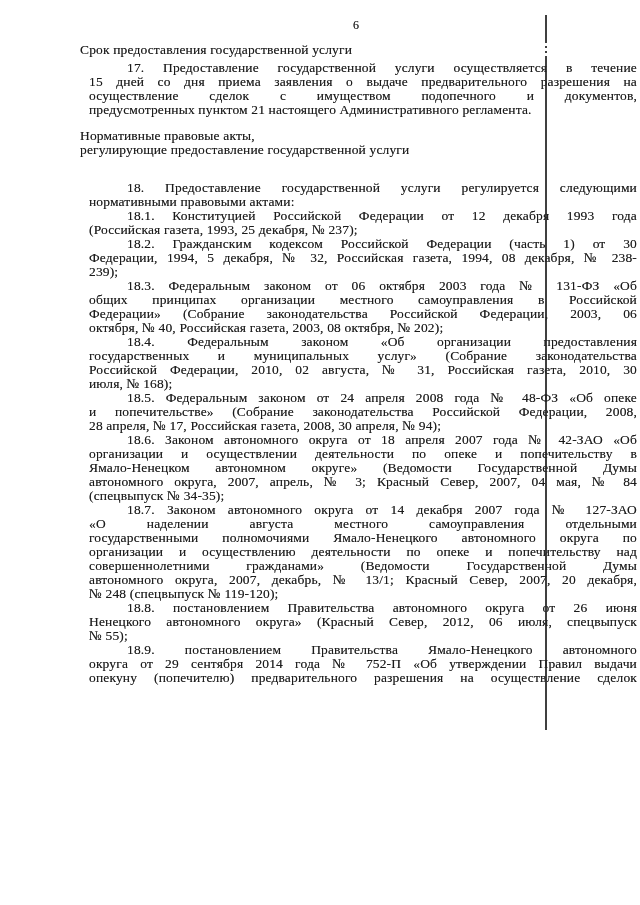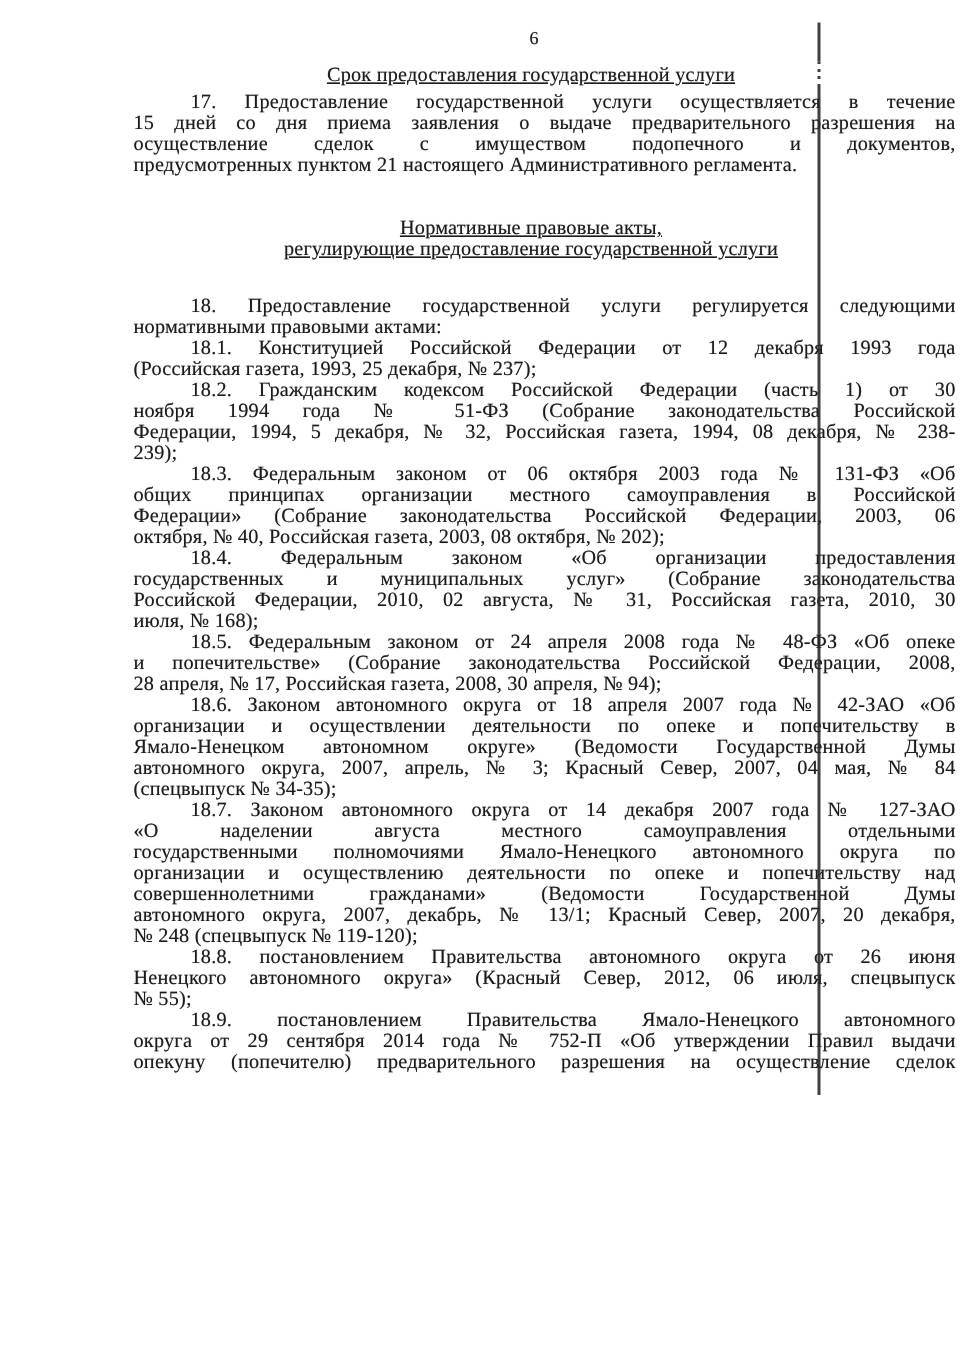--- a/index.html
+++ b/index.html
@@ -21,27 +21,27 @@
     width: 548px;
     font-size: 13.5px;
     line-height: 14px;
     letter-spacing: 0.15px;
     text-shadow: 0 0 0.6px rgba(30,30,30,0.55);
   }
   .block { position: relative; }
   
   .doc > .block:nth-child(2) { margin-top: 11px; } 
   .doc > .block:nth-child(3) { margin-top: 4px; } 
-  .doc > .block:nth-child(4) { margin-top: 28px; } 
+  .doc > .block:nth-child(4) { margin-top: 12px; } 
   .doc > .block:nth-child(5) { margin-top: 24px; } 
   .line { height: 14px; overflow: visible; }
   .paragraph .line { text-align: justify; text-align-last: justify; }
   .paragraph .line.endline { text-align-last: left; }
   .paragraph .line.firstline { text-indent: 38px; }
-  .heading .line { text-align: center; transform: translateX(-9px); text-decoration: underline; }
+  .heading .line { text-align: left; transform: translateX(-9px); }
   .page_number .line {
     text-align: center;
     transform: translateX(-7px);
     font-size: 12px;
   }
   
   .vseg {
     position: absolute;
     width: 1.5px;
     opacity: 0.88;
@@ -76,21 +76,20 @@
       <div class="block paragraph">
         <div class="line firstline">18. Предоставление государственной услуги регулируется следующими</div>
         <div class="line endline">нормативными правовыми актами:</div>
       </div>
       <div class="block paragraph">
         <div class="line firstline">18.1. Конституцией Российской Федерации от 12 декабря 1993 года</div>
         <div class="line endline">(Российская газета, 1993, 25 декабря, № 237);</div>
       </div>
       <div class="block paragraph">
         <div class="line firstline">18.2. Гражданским кодексом Российской Федерации (часть 1) от 30</div>
-        <div class="line">ноября 1994 года № 51-ФЗ (Собрание законодательства Российской</div>
         <div class="line">Федерации, 1994, 5 декабря, № 32, Российская газета, 1994, 08 декабря, № 238-</div>
         <div class="line endline">239);</div>
       </div>
       <div class="block paragraph">
         <div class="line firstline">18.3. Федеральным законом от 06 октября 2003 года № 131-ФЗ «Об</div>
         <div class="line">общих принципах организации местного самоуправления в Российской</div>
         <div class="line">Федерации» (Собрание законодательства Российской Федерации, 2003, 06</div>
         <div class="line endline">октября, № 40, Российская газета, 2003, 08 октября, № 202);</div>
       </div>
       <div class="block paragraph">

